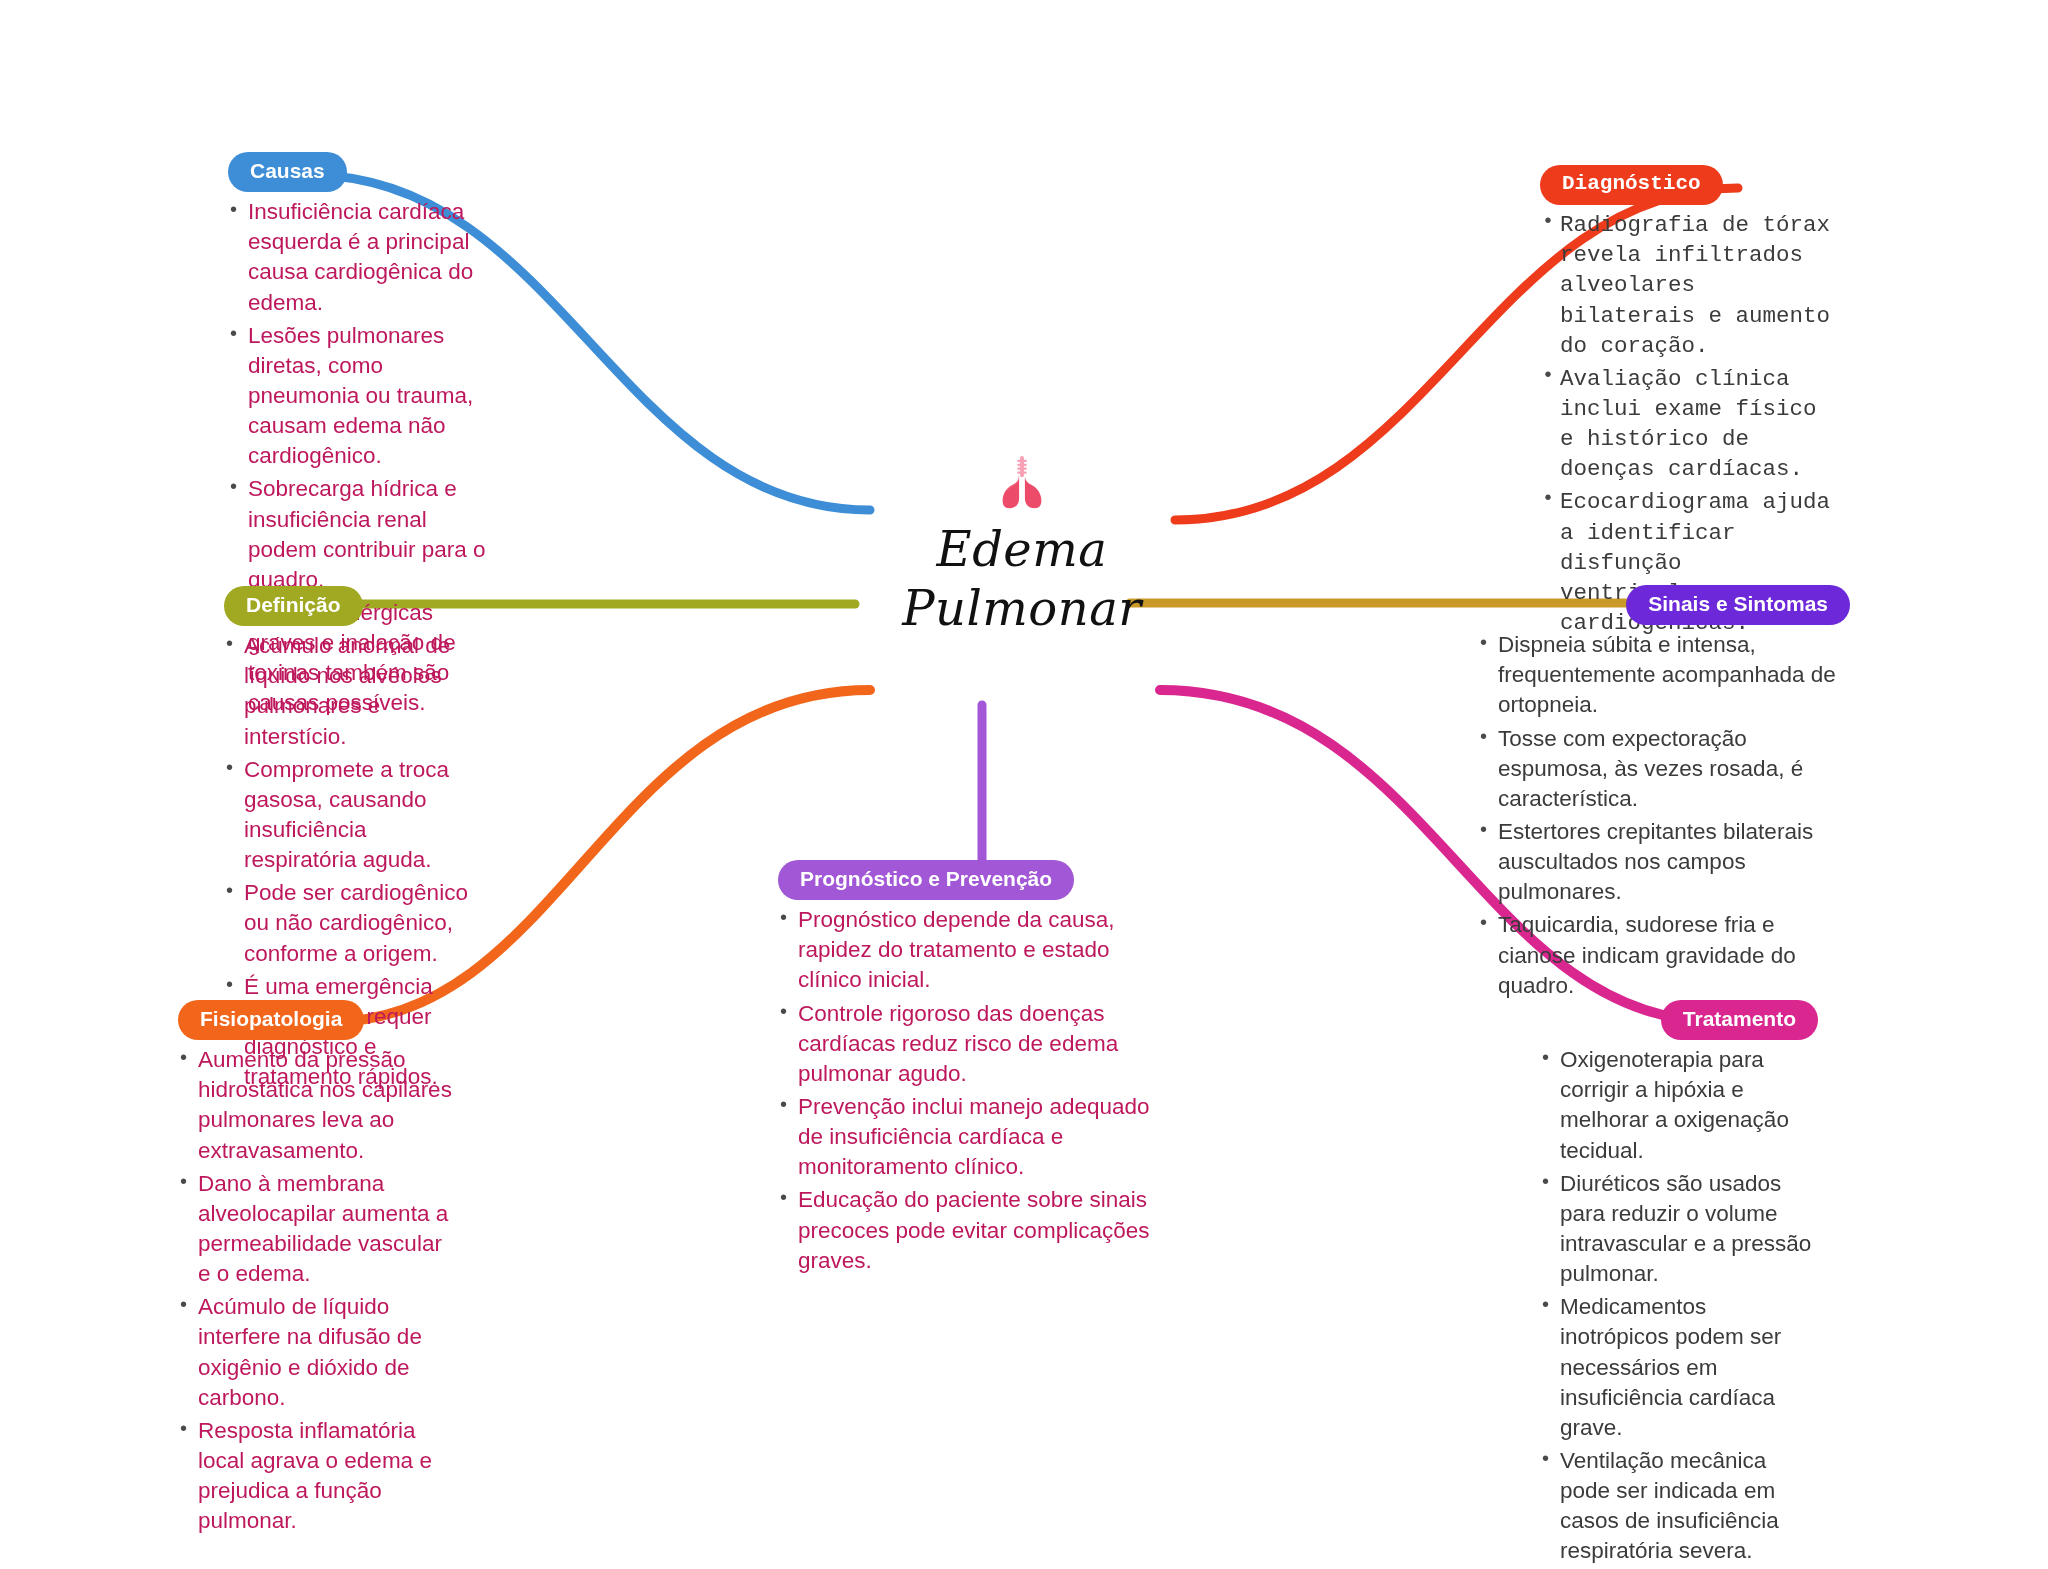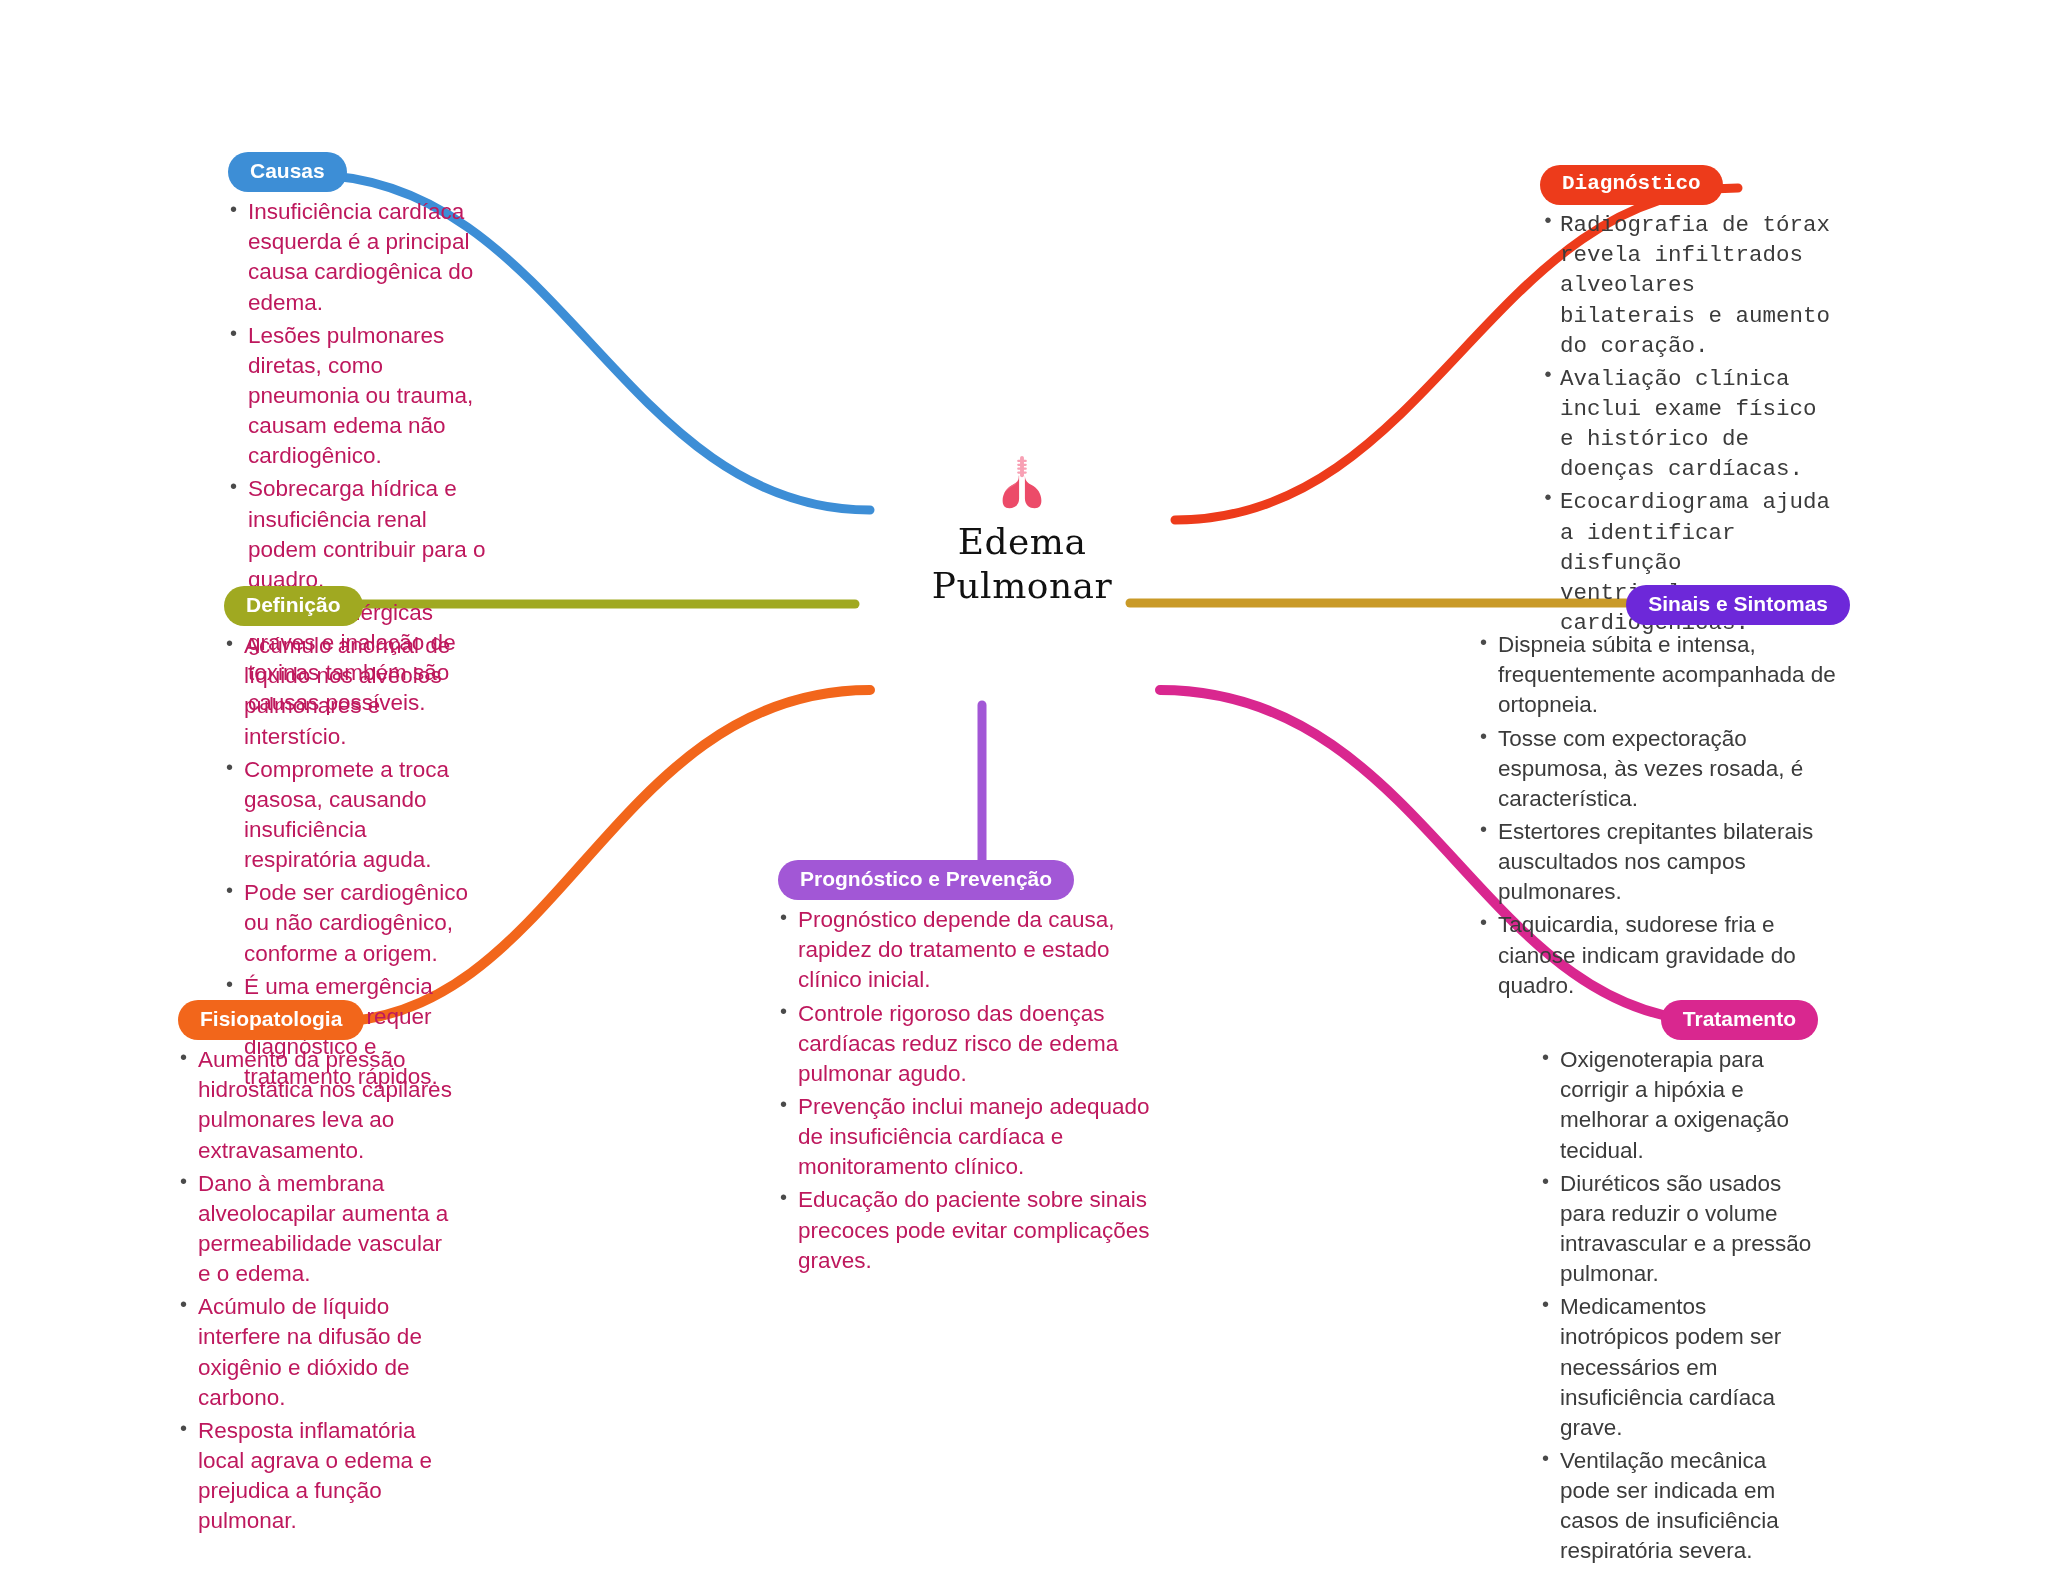--- a/index.html
+++ b/index.html
@@ -34,22 +34,23 @@
     z-index: 6;
   }
   .lung-icon {
     display: block;
     margin: 0 auto 6px auto;
     width: 62px;
     height: 62px;
   }
   .center-title {
     font-family: "DejaVu Serif", serif;
+    font-style: italic;
     font-weight: 400;
-    font-size: 36px;
+    font-size: 48px;
     line-height: 1.22;
     color: #111111;
     letter-spacing: 0.5px;
     white-space: pre-line;
   }
 
   
   .branch { position: absolute; z-index: 5; }
 
   .pill {

